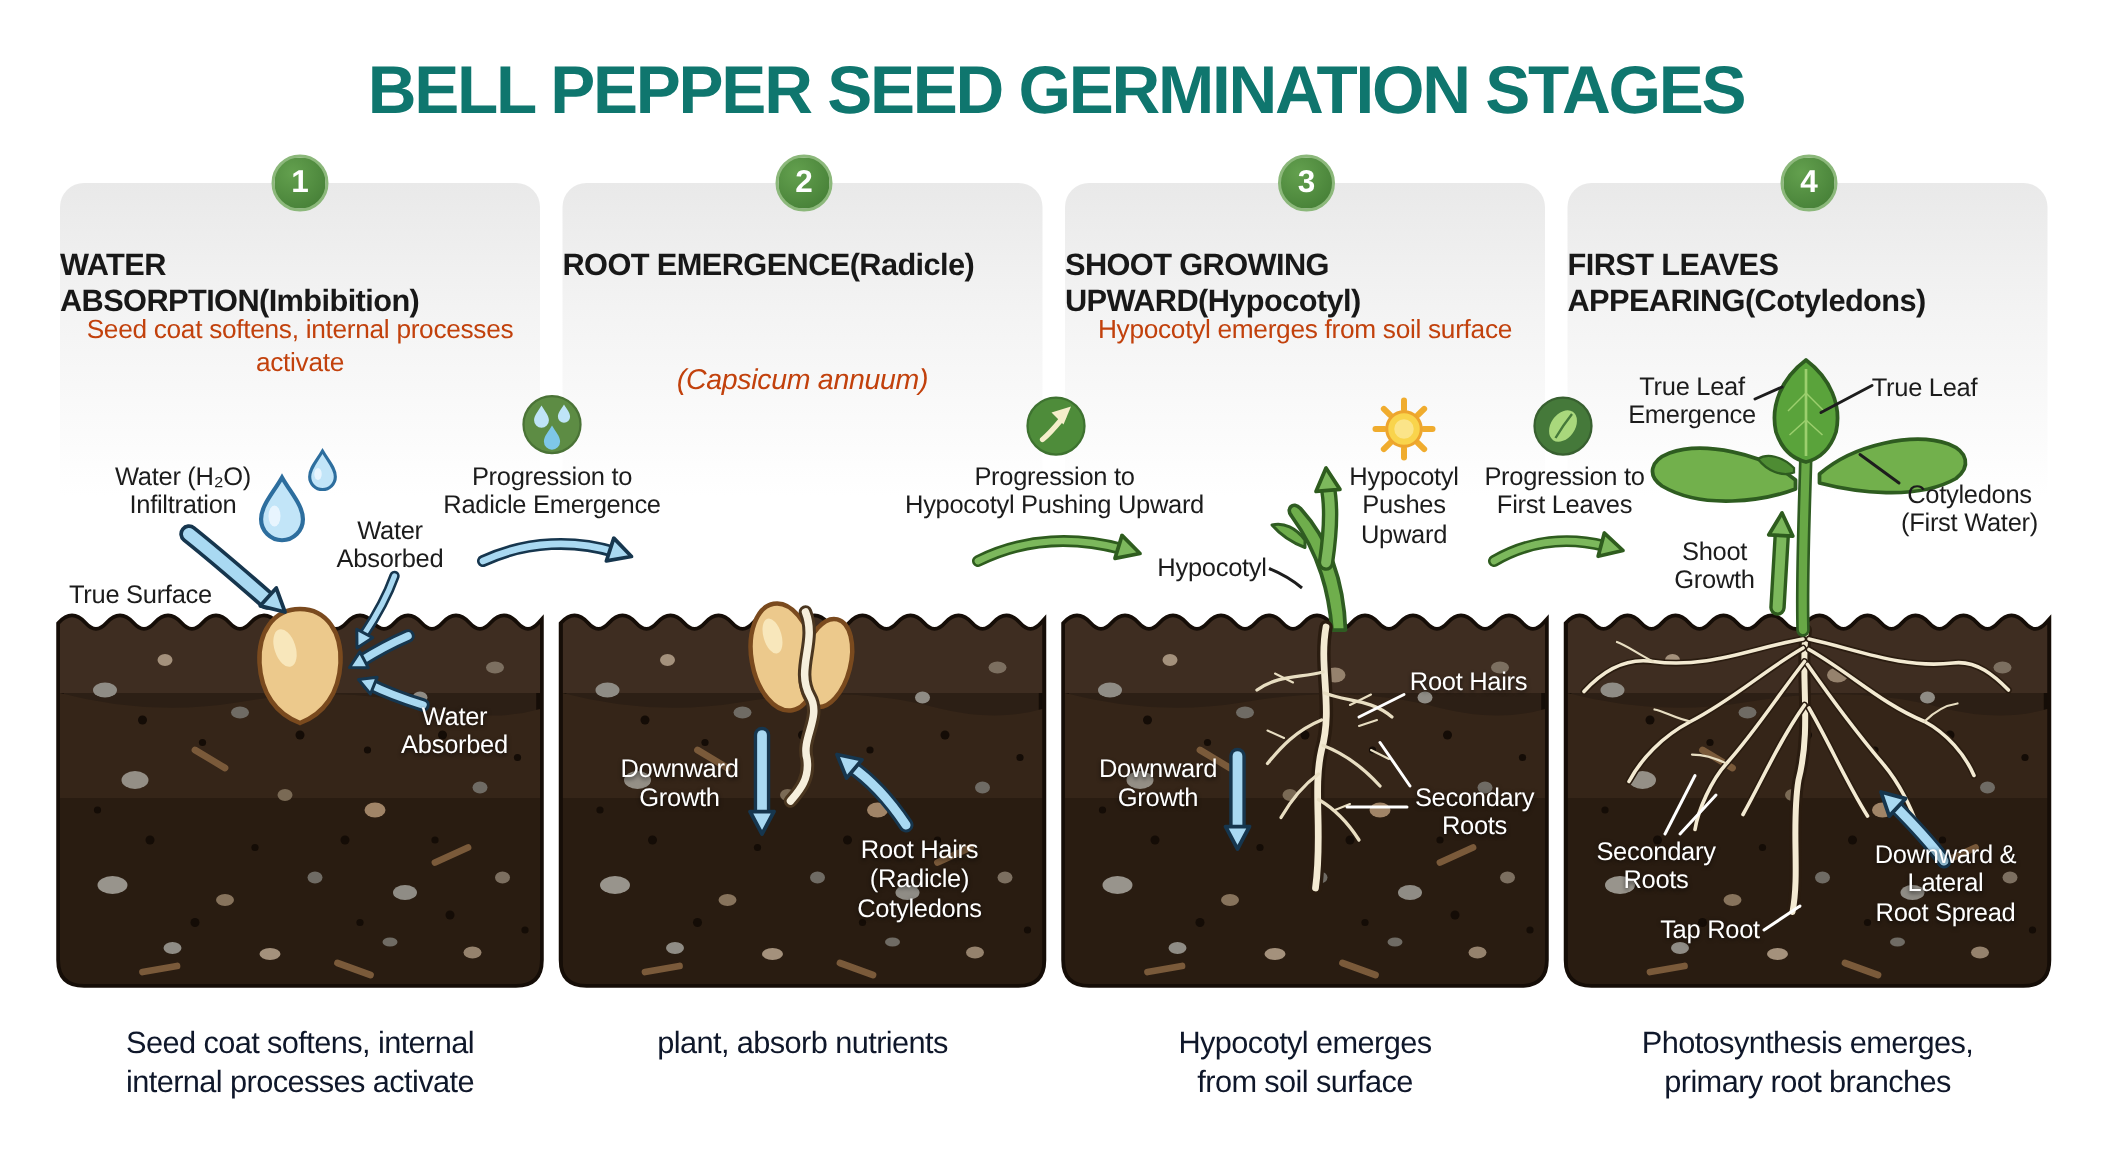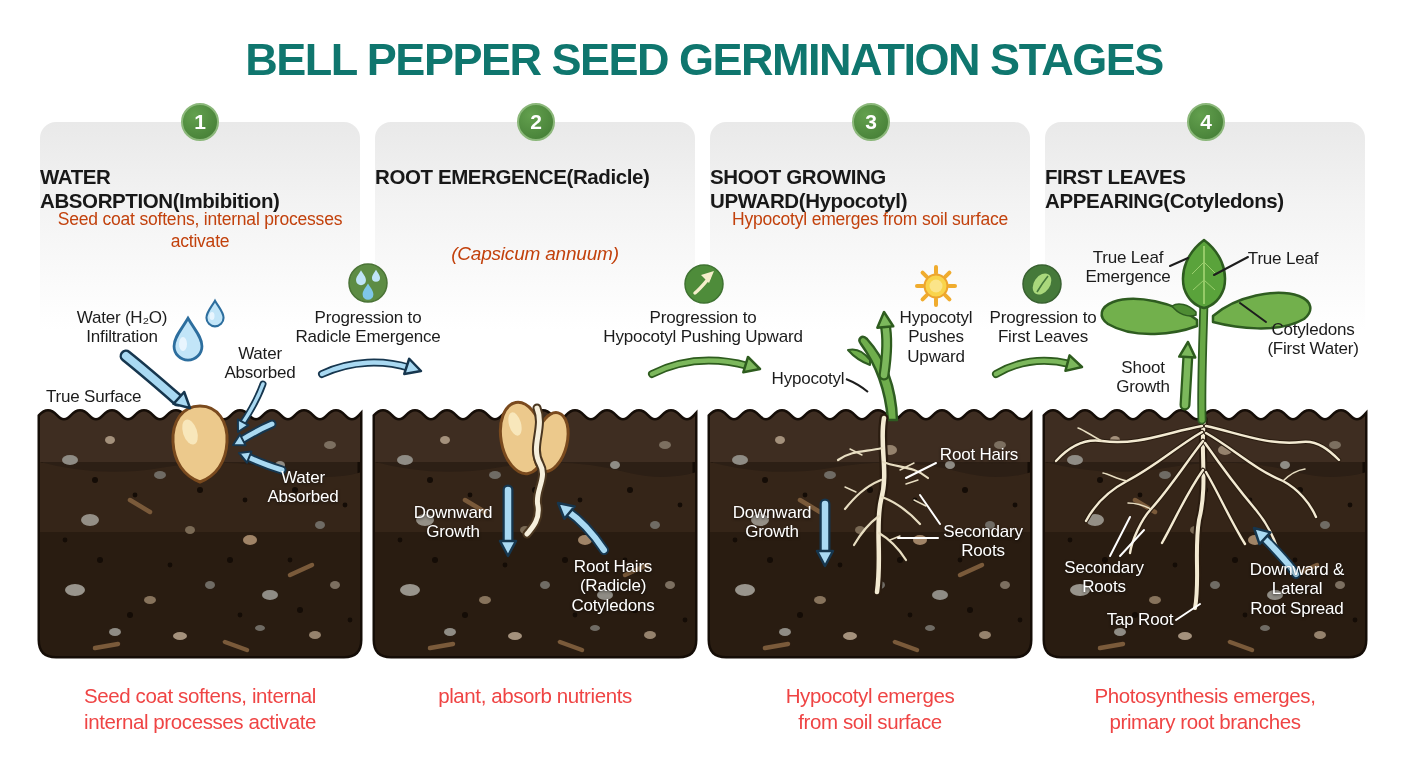--- a/index.html
+++ b/index.html
@@ -22,21 +22,21 @@
        font-size:20.5px;line-height:1.16;letter-spacing:-0.4px;color:#181818;}
   .sub{position:absolute;width:320px;text-align:center;font-size:17.5px;line-height:1.25;
        letter-spacing:-0.2px;color:#c2410c;}
   .sub.italic{font-style:italic;font-size:19px;margin-top:12px;}
   .lbl{position:absolute;font-size:17px;line-height:1.14;text-align:center;
        letter-spacing:-0.2px;color:#1c1c1c;transform:translateX(-50%);white-space:nowrap;}
   .lbl span{display:block;}
   .lbl.white{color:#ffffff;text-shadow:0 1px 3px rgba(0,0,0,.65);}
   .lbl.left{transform:none;text-align:left;}
   .caption{position:absolute;top:683px;width:320px;text-align:center;font-size:20.5px;
-       line-height:1.26;letter-spacing:-0.4px;color:#ef4444;}
+       line-height:1.26;letter-spacing:-0.4px;color:#0f172a;}
   .caption span{display:block;}
 </style>
 </head>
 <body>
 
 <div class="layer" id="cards">
   <div class="card" style="left:40px"></div>
   <div class="card" style="left:375px"></div>
   <div class="card" style="left:710px"></div>
   <div class="card" style="left:1045px"></div>

